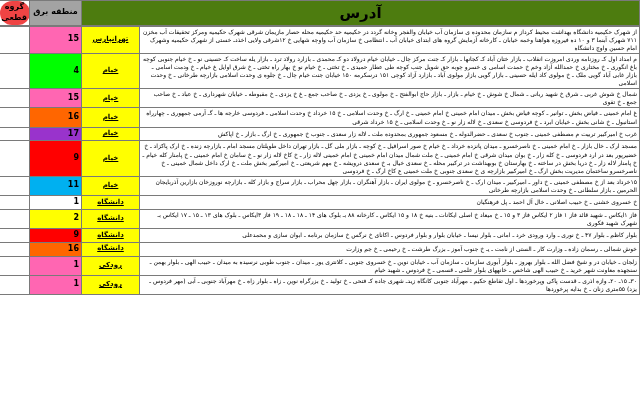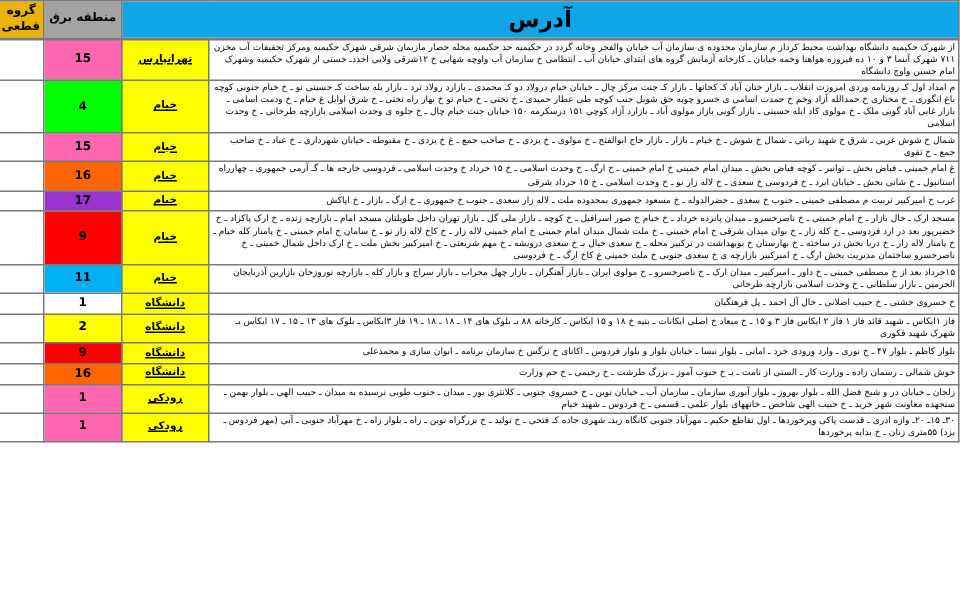--- a/index.html
+++ b/index.html
@@ -22,41 +22,40 @@
     vertical-align:middle;
     line-height:1.35;
   }
   
   col.c-addr{width:500px;}
   col.c-zone{width:58px;}
   col.c-grp{width:52px;}
   col.c-pad{width:30px;}
 
   .title-row td{
-    background:#0ea5e9;
+    background:#4d7c0f;
     border:1px solid #7a7a7a;
     text-align:center;
     font-weight:bold;
     font-size:15px;
     padding:5px 2px;
   }
   .addr{
     text-align:right;
     font-size:6px;
     color:#000;
   }
   .zone{
     text-align:center;
     font-size:7px;
     font-weight:bold;
     background:#ffff00;
     text-decoration:underline;
   }
   .grp{
-    text-align:center;
     font-size:8px;
     font-weight:bold;
   }
   .pad{background:#ffffff;border:1px solid #7a7a7a;}
 
   
   .g15a{background:#ff66b2;}
   .g4 {background:#00ff00;}
   .g15b{background:#ff66b2;}
   .g16a{background:#ff6600;}
@@ -76,21 +75,21 @@
   <colgroup>
     <col class="c-addr">
       <col class="c-zone">
       <col class="c-grp">
       <col class="c-pad">
   </colgroup>
   <tbody>
     <tr class="title-row">
       <td colspan="2">آدرس</td>
       <td class="hdr-cell" style="background:#a3a3a3;font-size:8px;">منطقه برق</td>
-      <td class="hdr-cell" style="background:#eab308;font-size:8px;">گروه قطعی</td>
+      <td class="hdr-cell" style="background:#ef4444;font-size:8px;border-radius:12px;">گروه قطعی</td>
     </tr>
   </tbody>
 </table>
 
 <table class="sheet">
   <colgroup>
     <col class="c-addr">
       <col class="c-zone">
       <col class="c-grp">
       <col class="c-pad">

